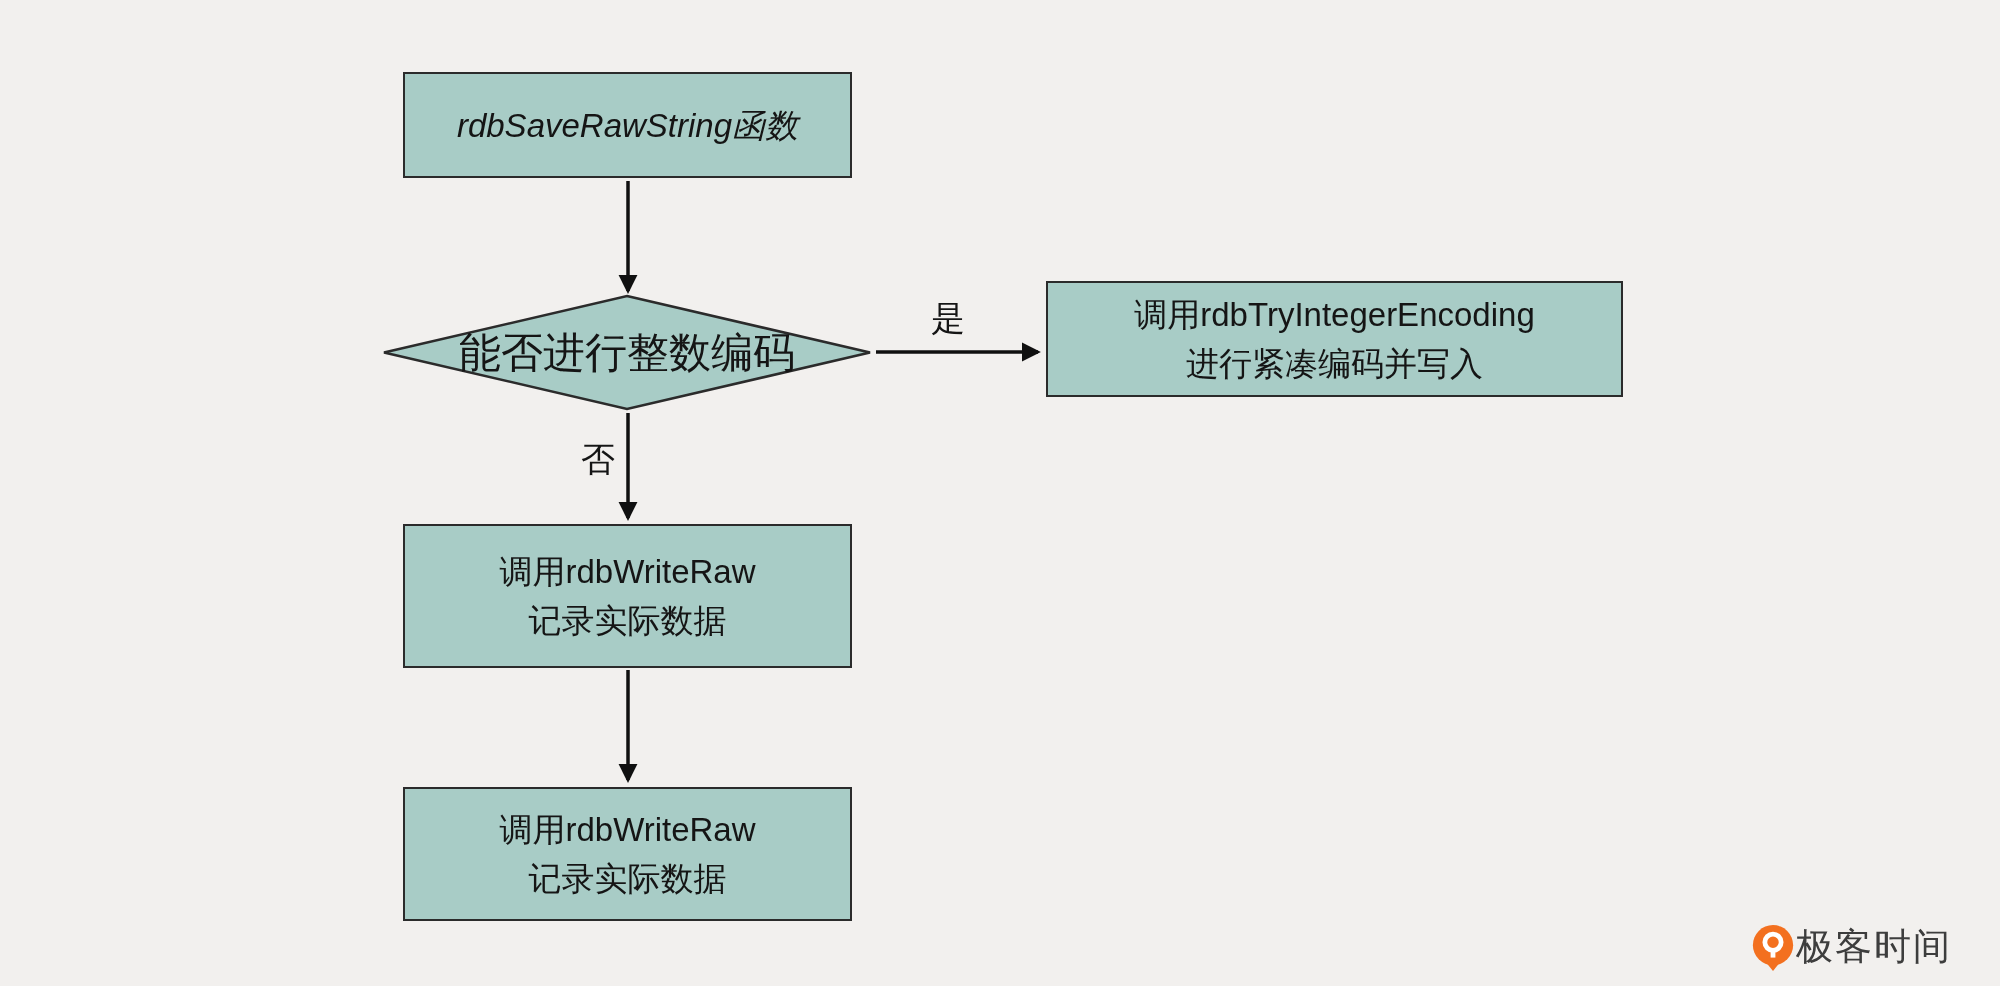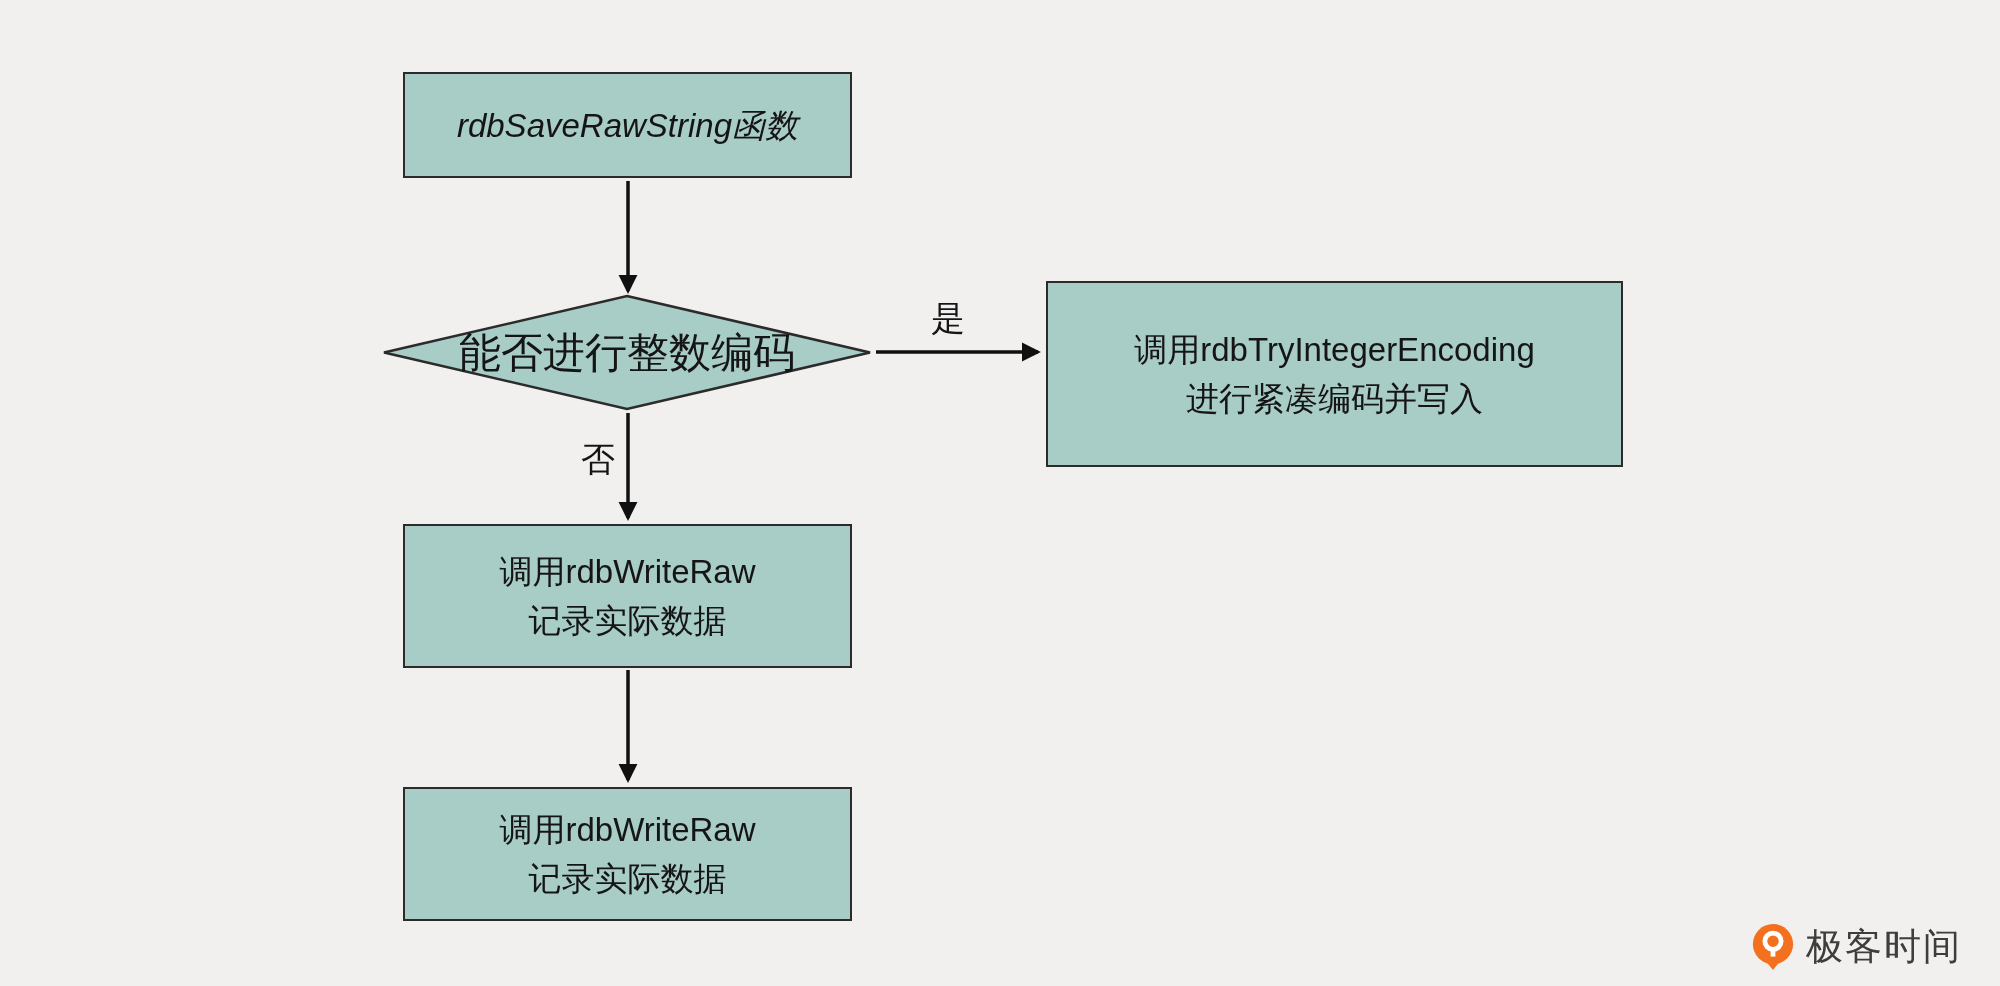--- a/index.html
+++ b/index.html
@@ -30,21 +30,21 @@
     position:absolute;display:flex;align-items:center;justify-content:center;
   }
   .diamond-wrap svg{position:absolute;left:0;top:0;}
   .diamond-label{position:relative;font-size:42px;}
   .edge-label{
     position:absolute;font-size:34px;text-align:center;color:var(--text);
   }
   #edges{position:absolute;left:0;top:0;pointer-events:none;}
   .brand{
     position:absolute;left:1750px;top:922px;
-    display:flex;align-items:center;gap:10px;
+    display:flex;align-items:flex-end;
   }
   .brand-text{font-size:37px;color:var(--brand_text);letter-spacing:2px;}
 </style>
 </head>
 <body>
 
 <svg id="edges" width="2000" height="986" viewBox="0 0 2000 986">
   <defs>
     <marker id="ah" viewBox="0 0 10 10" refX="8.5" refY="5" markerWidth="5.5" markerHeight="5.5" orient="auto">
       <path d="M0,0 L10,5 L0,10 Z" style="fill:var(--arrow)"></path>
@@ -62,21 +62,21 @@
 
 <div class="diamond-wrap" style="left:381px;top:294px;width:492px;height:117px;">
   <svg width="492" height="117" viewBox="0 0 492 117">
     <polygon points="246,2 489,58.5 246,115 3,58.5" style="fill:var(--node_fill);stroke:var(--node_border);stroke-width:2.5"></polygon>
   </svg>
   <span class="diamond-label">能否进行整数编码</span>
 </div>
 
 <span class="edge-label" style="left:920px;top:296px;width:56px;">是</span>
 
-<div class="node-box" style="left:1046px;top:281px;width:577px;height:186px;">
+<div class="node-box" style="left:1046px;top:281px;width:577px;height:116px;">
   <span>调用rdbTryIntegerEncoding</span>
   <span>进行紧凑编码并写入</span>
 </div>
 
 <span class="edge-label" style="left:570px;top:437px;width:56px;">否</span>
 
 <div class="node-box" style="left:403px;top:524px;width:449px;height:144px;">
   <span>调用rdbWriteRaw</span>
   <span>记录实际数据</span>
 </div>

